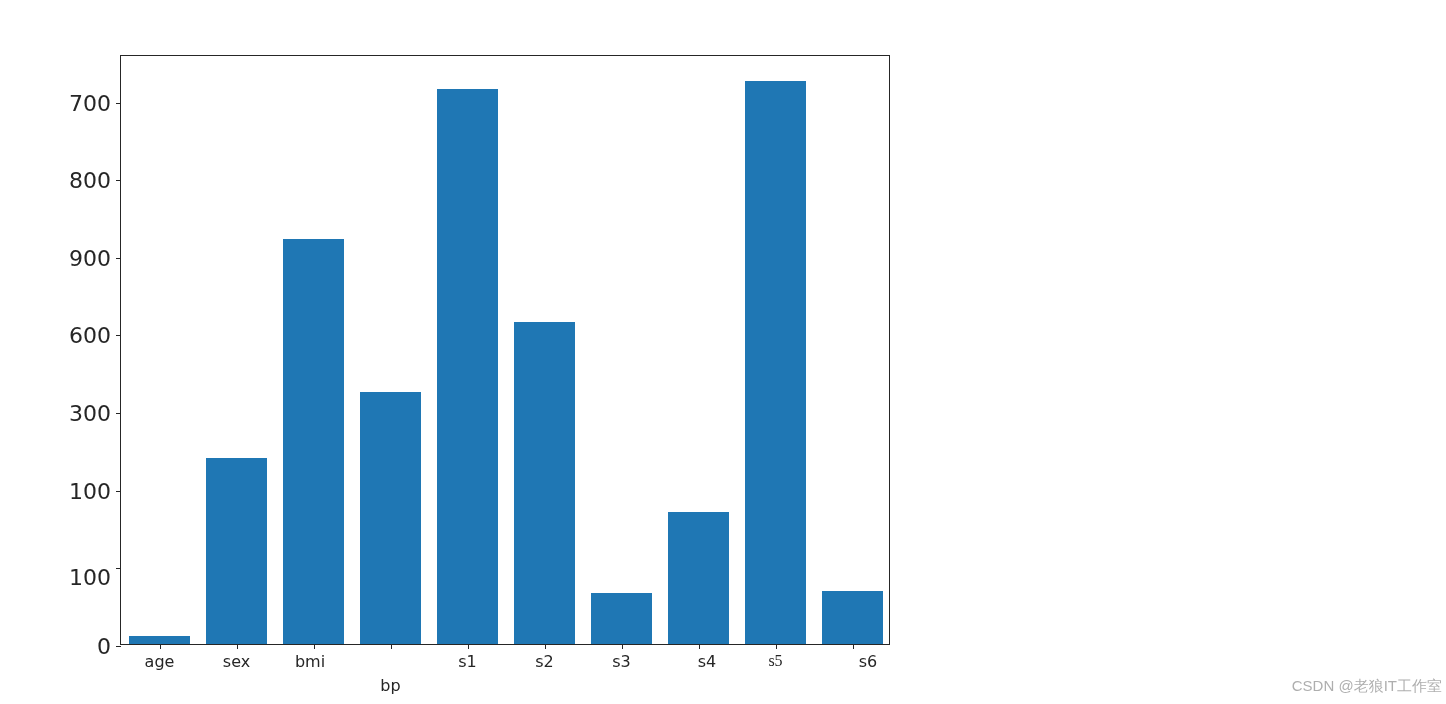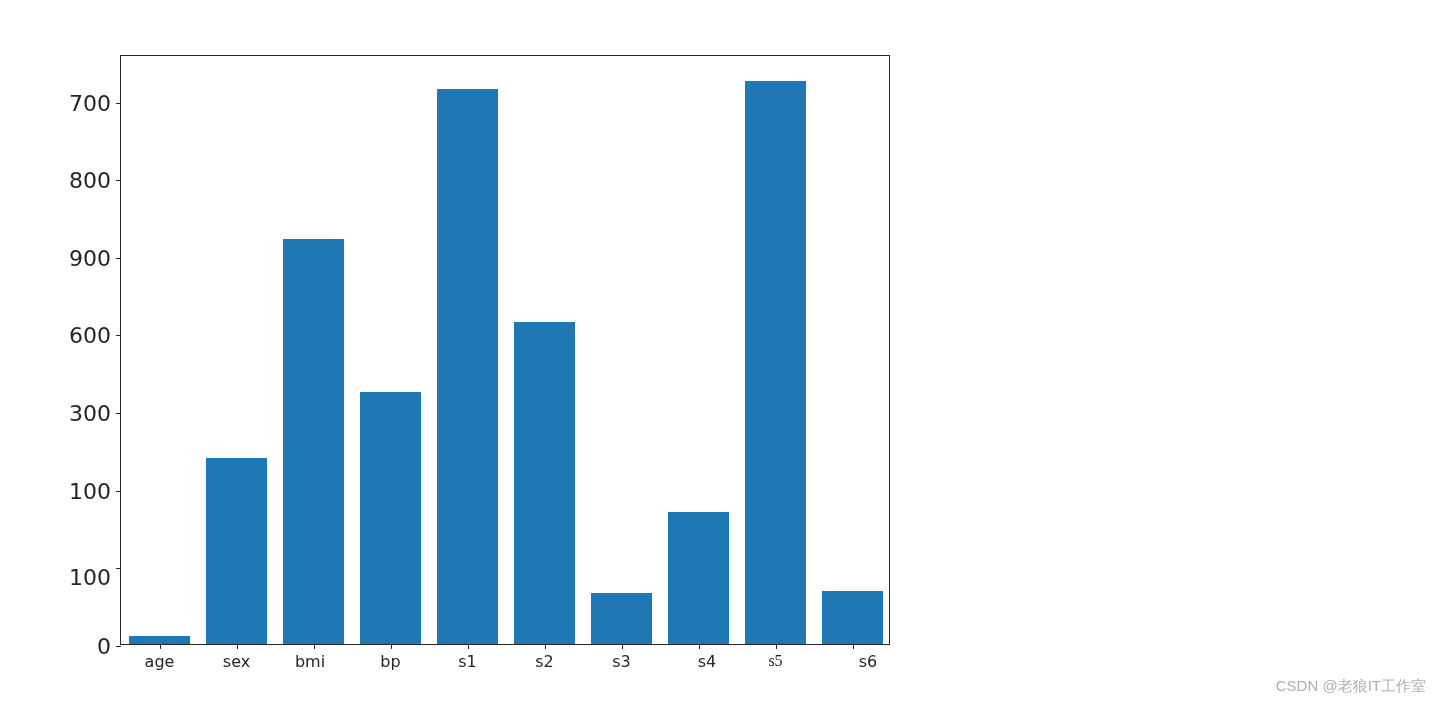--- a/index.html
+++ b/index.html
@@ -70,21 +70,21 @@
   }
   .xtick-mark {
     position: absolute;
     bottom: -5px;
     width: 1px;
     height: 5px;
     background: #262626;
   }
   .watermark {
     position: absolute;
-    right: 20px;
+    right: 4px;
     bottom: 8px;
     font-size: 15px;
     color: rgba(120,120,120,0.6);
     font-family: Arial, "Microsoft YaHei", sans-serif;
     text-align: center;
   }
 </style>
 </head>
 <body>
 
@@ -94,21 +94,21 @@
       <div class="xtick-mark" style="left: 38.5px;"></div>
       <div class="xtick" style="left: 38.5px;">age</div>
       <div class="bar" style="left: 84.7px; width: 61.6px; height: 186.316px; background: rgb(31, 119, 180);"></div>
       <div class="xtick-mark" style="left: 115.5px;"></div>
       <div class="xtick" style="left: 115.5px;">sex</div>
       <div class="bar" style="left: 161.7px; width: 61.6px; height: 405.237px; background: rgb(31, 119, 180);"></div>
       <div class="xtick-mark" style="left: 192.5px;"></div>
       <div class="xtick" style="left: 189px;">bmi</div>
       <div class="bar" style="left: 238.7px; width: 61.6px; height: 252.303px; background: rgb(31, 119, 180);"></div>
       <div class="xtick-mark" style="left: 269.5px;"></div>
-      <div class="xtick" style="left: 269.5px;">bp</div>
+      <div class="xtick" style="left: 269.5px; margin-top: 24px;">bp</div>
       <div class="bar" style="left: 315.7px; width: 61.6px; height: 555.066px; background: rgb(31, 119, 180);"></div>
       <div class="xtick-mark" style="left: 346.5px;"></div>
       <div class="xtick" style="left: 346.5px;">s1</div>
       <div class="bar" style="left: 392.7px; width: 61.6px; height: 322.171px; background: rgb(31, 119, 180);"></div>
       <div class="xtick-mark" style="left: 423.5px;"></div>
       <div class="xtick" style="left: 423.5px;">s2</div>
       <div class="bar" style="left: 469.7px; width: 61.6px; height: 51.2368px; background: rgb(31, 119, 180);"></div>
       <div class="xtick-mark" style="left: 500.5px;"></div>
       <div class="xtick" style="left: 500.5px;">s3</div>
       <div class="bar" style="left: 546.7px; width: 61.6px; height: 131.974px; background: rgb(31, 119, 180);"></div>

